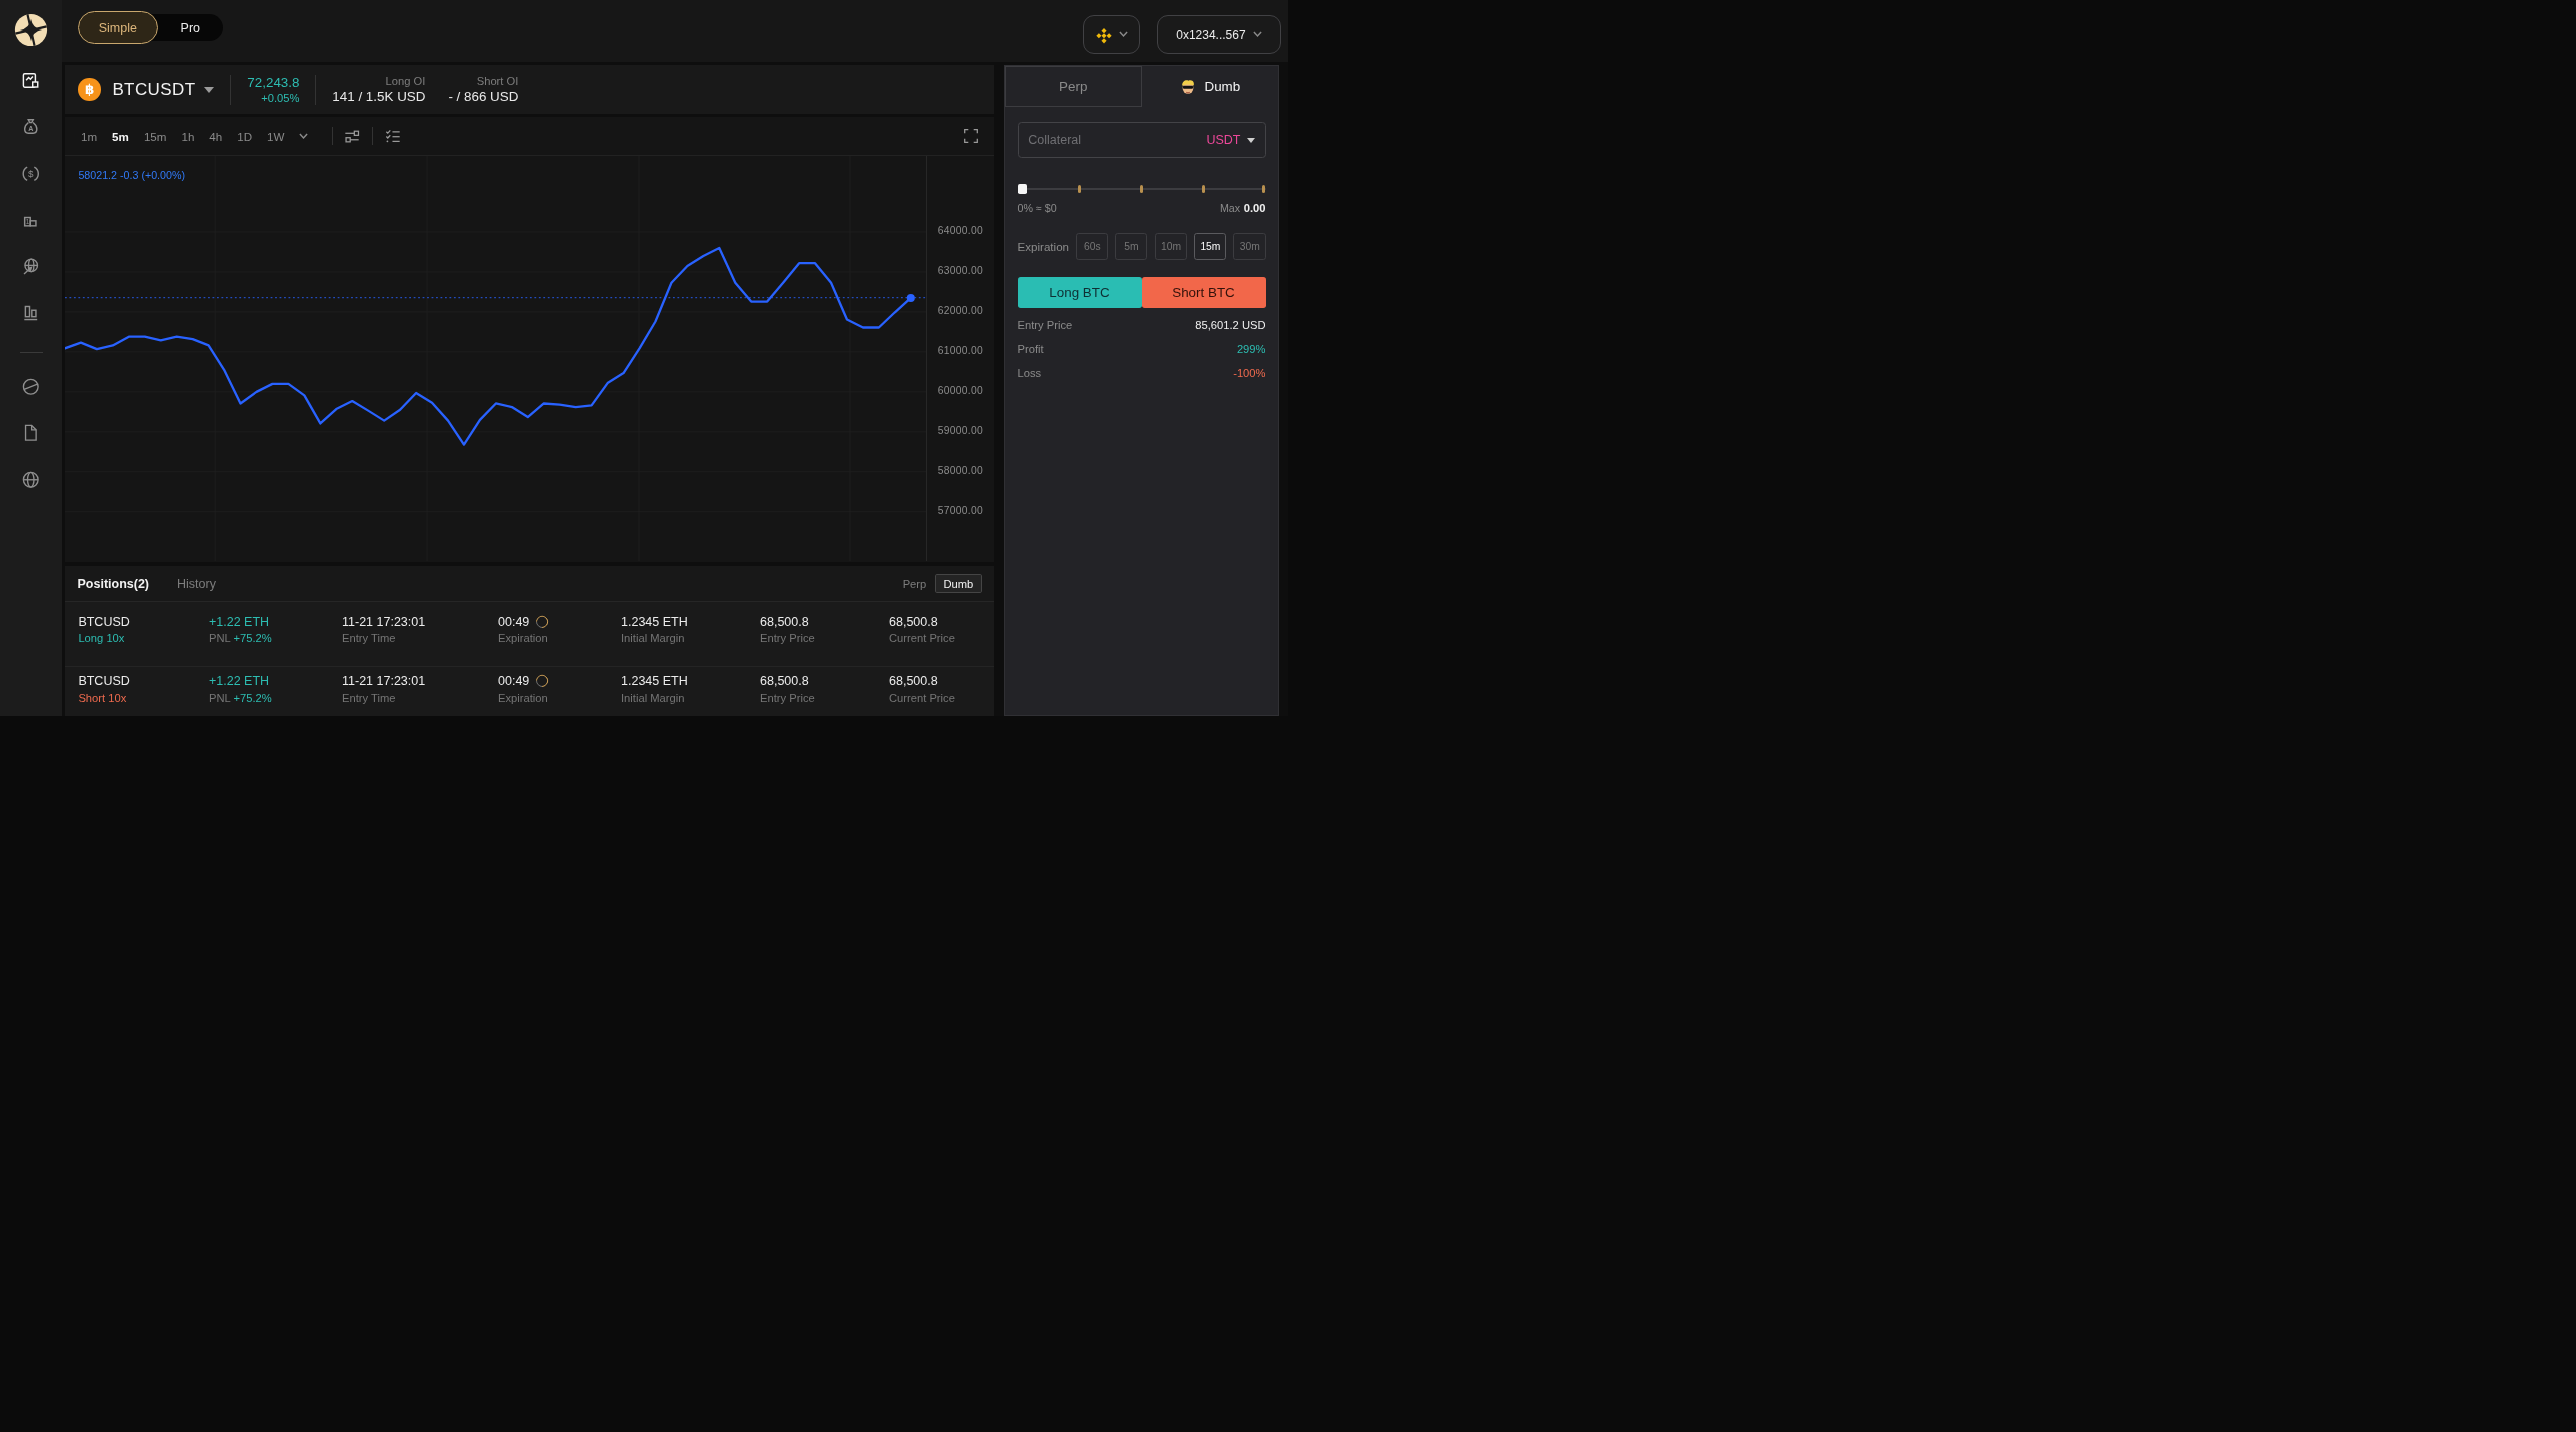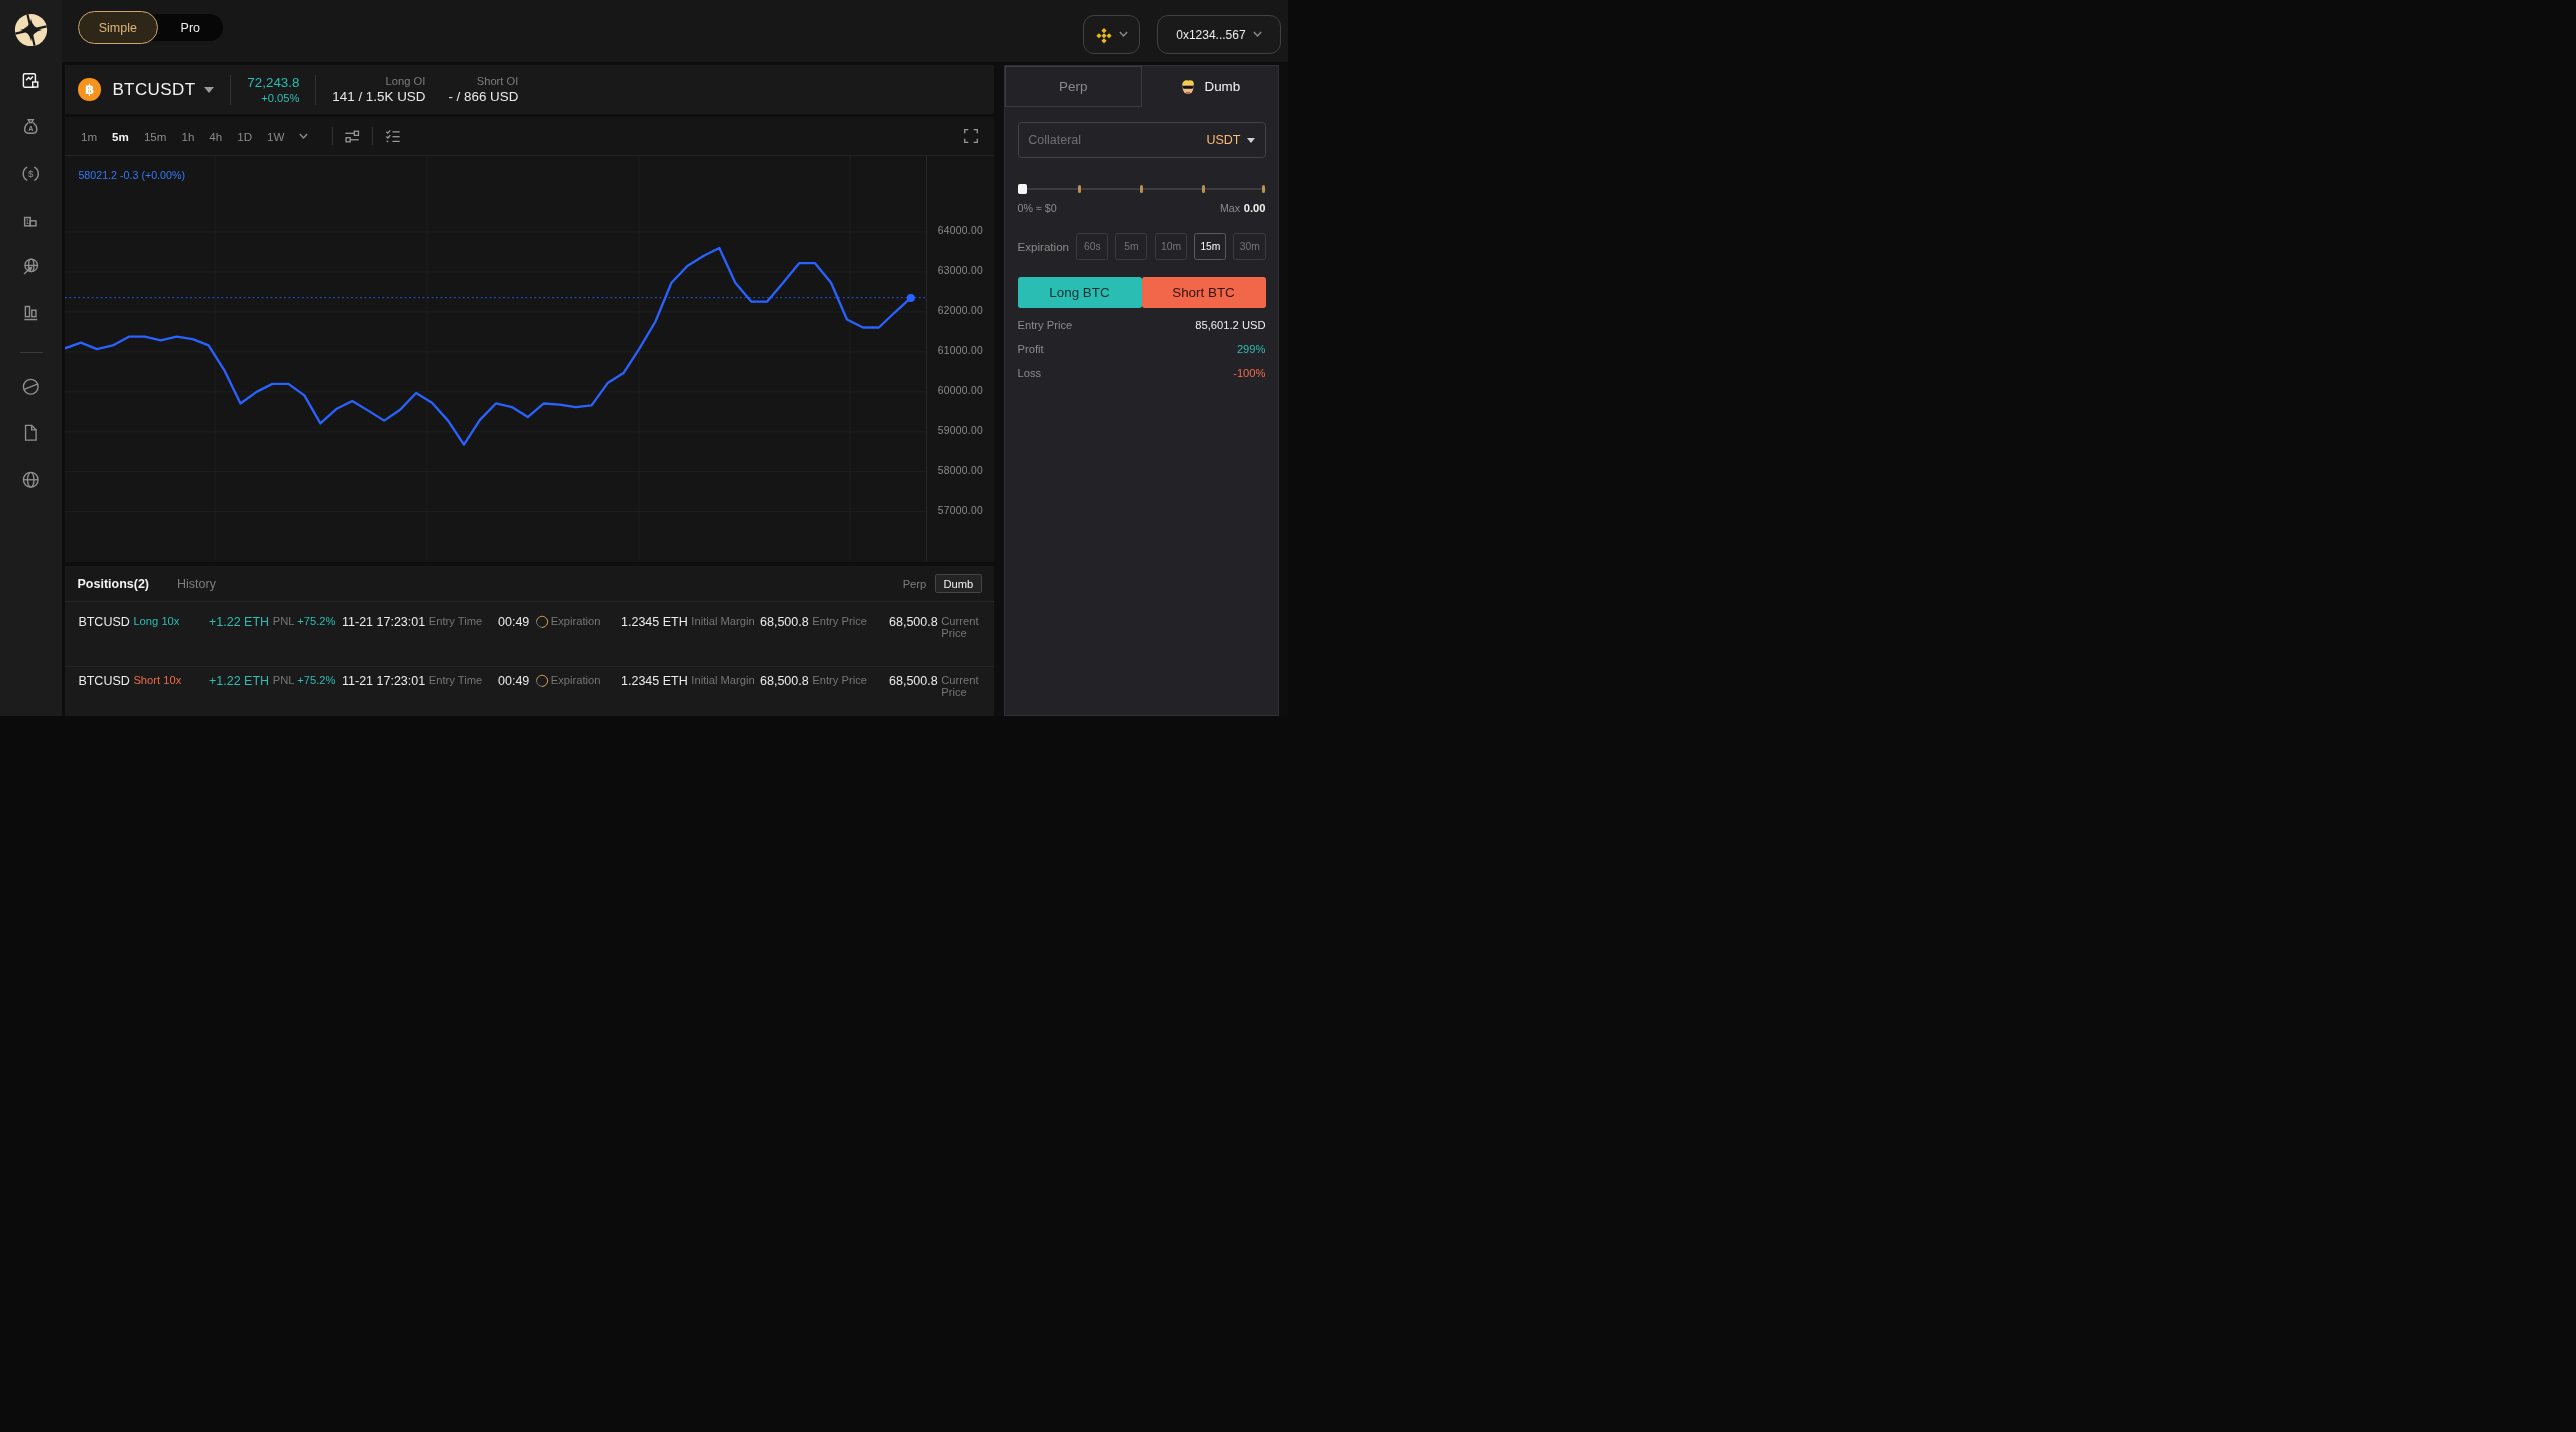--- a/index.html
+++ b/index.html
@@ -57,21 +57,21 @@
 
   
   #trade-panel { position:absolute; left:1004px; top:65px; width:275px; height:651px; background:#232327; border:0.9px solid #303034; }
   #tp-tabs { display:flex; height:41px; }
   #tab-perp { width:50%; border:0.9px solid #3c3c40; color:#8a8a8a; font-size:13.4px; display:flex; align-items:center; justify-content:center; cursor:pointer; }
   #tab-dumb { width:50%; color:#f5f5f5; font-size:13.4px; display:flex; align-items:center; justify-content:center; gap:7.2px; cursor:pointer; }
   .tp-body { padding:0 12.5px; }
   #collateral-box { margin-top:15px; height:36px; border:0.9px solid #434347; border-radius:3.6px; display:flex; align-items:center; padding:0 9.8px; }
   #collateral-input { flex:1; background:none; border:none; outline:none; color:#f0abfc; font-size:12.5px; font-family:inherit; }
   #collateral-input::placeholder { color:#6f6f73; }
-  #collateral-cur { color:#fdba74; font-size:12.5px; display:flex; align-items:center; gap:6.3px; cursor:pointer; }
+  #collateral-cur { color:#ec4899; font-size:12.5px; display:flex; align-items:center; gap:6.3px; cursor:pointer; }
   #collateral-cur .tri-down { border-top-color:#cfcfcf; border-left-width:4.5px; border-right-width:4.5px; border-top-width:5.4px; margin-left:0; }
   #slider { position:relative; margin-top:26px; height:9.8px; }
   #slider-track { position:absolute; left:0; right:0; top:3.6px; height:2.7px; background:#3c3c40; border-radius:1.8px; }
   #slider-handle { position:absolute; left:0; top:0; width:9.8px; height:9.8px; background:#f5f5f5; border-radius:1.8px; cursor:pointer; }
   .slider-tick { position:absolute; top:0.9px; width:3.6px; height:8px; border-radius:1.8px; background:#b8904f; }
   #slider-labels { display:flex; justify-content:space-between; margin-top:8px; font-size:10.7px; color:#8b8b8b; }
   #slider-max b { color:#f0f0f0; font-weight:bold; margin-left:3.6px; font-size:11.2px; }
   #exp-row { display:flex; align-items:center; margin-top:19px; }
   #exp-label { font-size:11.6px; color:#8b8b8b; margin-right:auto; }
   .exp-btn { min-width:32px; height:27px; padding:0 5.4px; margin-left:7.2px; border:0.9px solid #3c3c40; border-radius:2.7px; background:none; color:#767676; font-size:10.3px; font-family:inherit; cursor:pointer; }
@@ -89,21 +89,21 @@
   
   #positions { position:absolute; left:65px; top:566px; width:929px; height:150px; background:#181818; }
   #pos-header { height:36px; display:flex; align-items:center; padding:0 12.5px; border-bottom:0.9px solid #262626; }
   #pos-tab-positions { font-size:12.5px; font-weight:bold; color:#f2f2f2; cursor:pointer; }
   #pos-tab-history { font-size:12.5px; color:#7d7d7d; margin-left:28px; cursor:pointer; }
   #pos-toggle { margin-left:auto; display:flex; align-items:center; gap:9px; }
   #pos-toggle-perp { font-size:11.2px; color:#7d7d7d; cursor:pointer; }
   #pos-toggle-dumb { font-size:11.2px; color:#f2f2f2; border:0.9px solid #454545; background:#242424; border-radius:1.8px; padding:2.7px 7.2px; cursor:pointer; }
   .pos-row { position:relative; height:65px; border-bottom:0.9px solid #242424; background:#1a1a1a; }
   .pos-row.last { height:49px; border-bottom:none; }
-  .cell { position:absolute; top:12.5px; display:flex; flex-direction:row; gap:3.6px; }
+  .cell { position:absolute; top:12.5px; display:flex; flex-direction:column; gap:3.6px; }
   .pos-row.last .cell { top:7.2px; }
   .cell .main { font-size:12.5px; color:#ececec; }
   .cell .sub { font-size:11.2px; color:#757575; }
   .teal { color:#2dbdb2 !important; }
   .coral { color:#ee6a4e !important; }
   .c1{left:13.4px;} .c2{left:144px;} .c3{left:277px;} .c4{left:433px;} .c5{left:556px;} .c6{left:695px;} .c7{left:824px;}
   .pnl-line .sub-label { color:#757575; } 
   .timer-wrap { display:flex; align-items:center; gap:6.3px; }
   .timer-ring { width:11.6px; height:11.6px; border-radius:50%; border:1.8px solid #c99c55; border-left-color:#6b6b6b; transform:rotate(-45deg); }
 </style>

